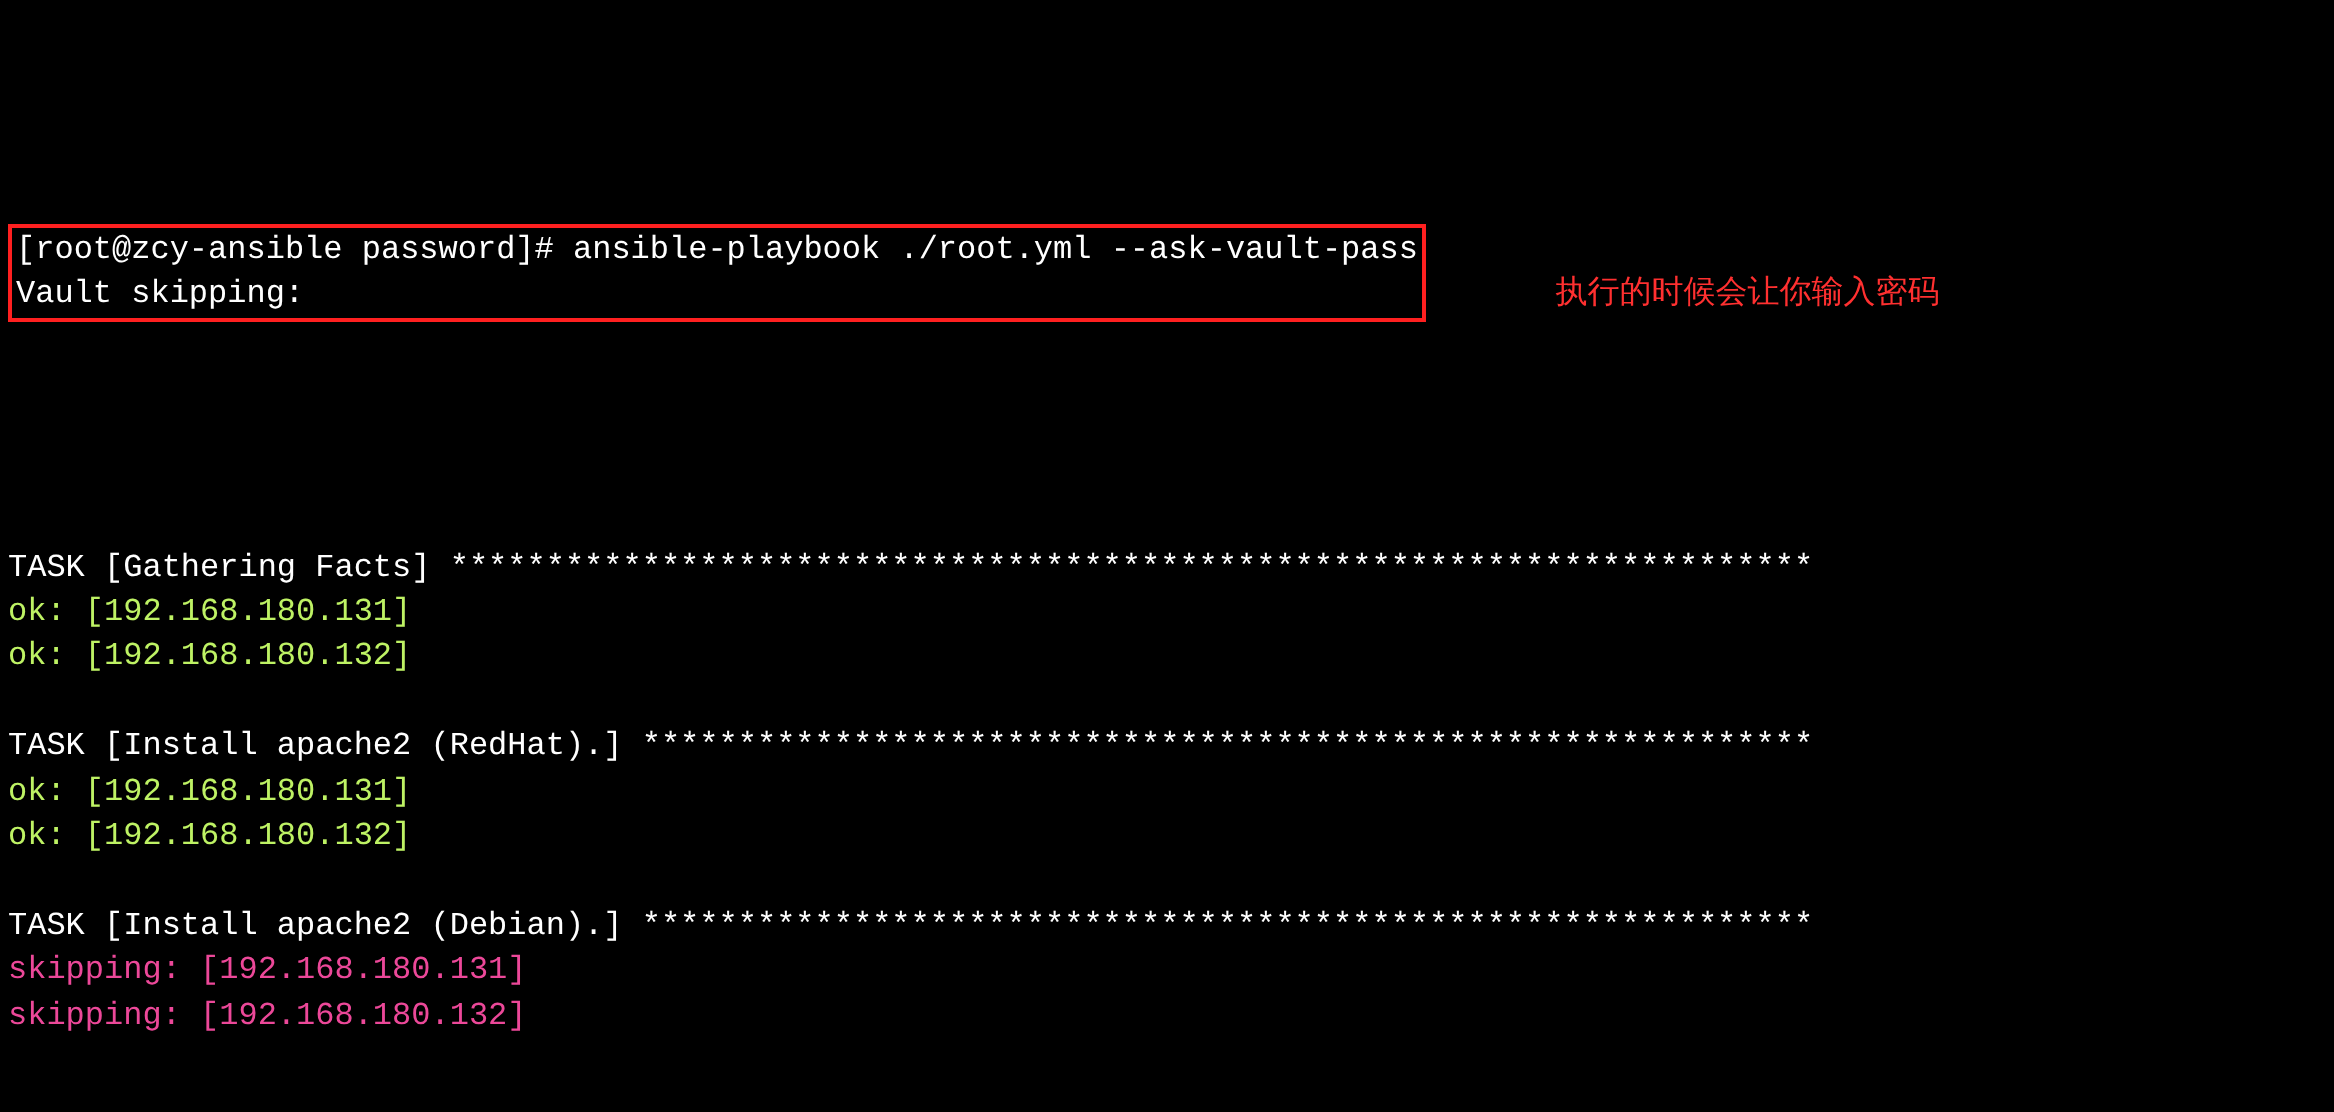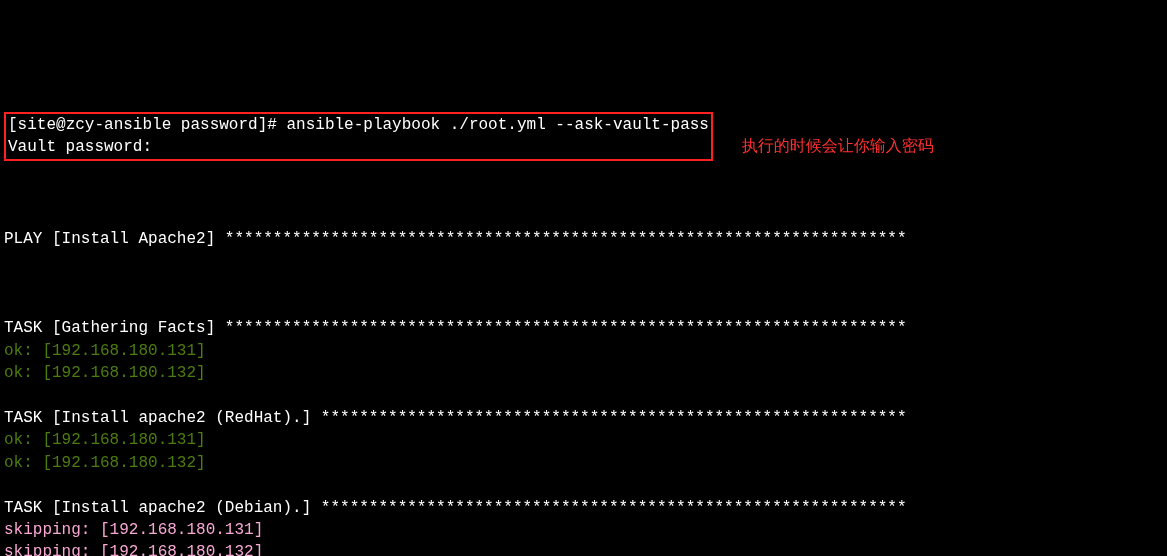--- a/index.html
+++ b/index.html
@@ -12,42 +12,41 @@
     line-height: 1.4;
     width: 1167px;
     height: 556px;
     overflow: hidden;
     white-space: pre;
   }
   .term {
     padding: 2px 4px;
   }
   .white { color: #ffffff; }
-  .green { color: #4d7c0f; }
-  .cyan  { color: #f9a8d4; }
-  .annot { color: #ff3030; font-family: "SimSun","Microsoft YaHei",sans-serif; font-size:16px; }
+  .green { color: #bef264; }
+  .cyan  { color: #ec4899; }
+  .annot { color: #ff3030; font-family: "SimSun","Microsoft YaHei",sans-serif; font-size:16px;margin-left:36px; }
 
   .box-red {
     border: 2px solid #ff2020;
     display: inline-block;
     padding: 0 2px;
     margin-top:-2px;
   }
   .line { display:block; }
 </style>
 </head>
 <body>
 
 
 
 <div class="term">
-<span class="line"><span class="box-red"><span class="white">[</span><span class="white">site</span><span class="white">@</span><span class="white">zcy-ansible</span><span class="white"> </span><span class="white">password</span><span class="white">]# </span><span class="white">ansible-playbook ./root.yml --ask-vault-pass</span>
-<span class="white">Vault password:</span></span>   <span class="annot">执行的时候会让你输入密码</span></span>
+<span class="line"><span class="box-red"><span class="white">[</span><span class="white">root</span><span class="white">@</span><span class="white">zcy-ansible</span><span class="white"> </span><span class="white">password</span><span class="white">]# </span><span class="white">ansible-playbook ./root.yml --ask-vault-pass</span>
+<span class="white">Vault skipping:</span></span>   <span class="annot">执行的时候会让你输入密码</span></span>
 <span class="line"> </span>
-<span class="line"><span class="white"><span>PLAY [Install Apache2] </span><span>***********************************************************************</span></span></span>
 <span class="line"> </span>
 <span id="tasks-area"><span class="line white">TASK [Gathering Facts] ***********************************************************************</span><span class="line"><span class="green">ok: [192.168.180.131]</span></span><span class="line"><span class="green">ok: [192.168.180.132]</span></span><span class="line"> </span><span class="line white">TASK [Install apache2 (RedHat).] *************************************************************</span><span class="line"><span class="green">ok: [192.168.180.131]</span></span><span class="line"><span class="green">ok: [192.168.180.132]</span></span><span class="line"> </span><span class="line white">TASK [Install apache2 (Debian).] *************************************************************</span><span class="line"><span class="cyan">skipping: [192.168.180.131]</span></span><span class="line"><span class="cyan">skipping: [192.168.180.132]</span></span></span>
 
 
 
 
 </div>
 
 
 

